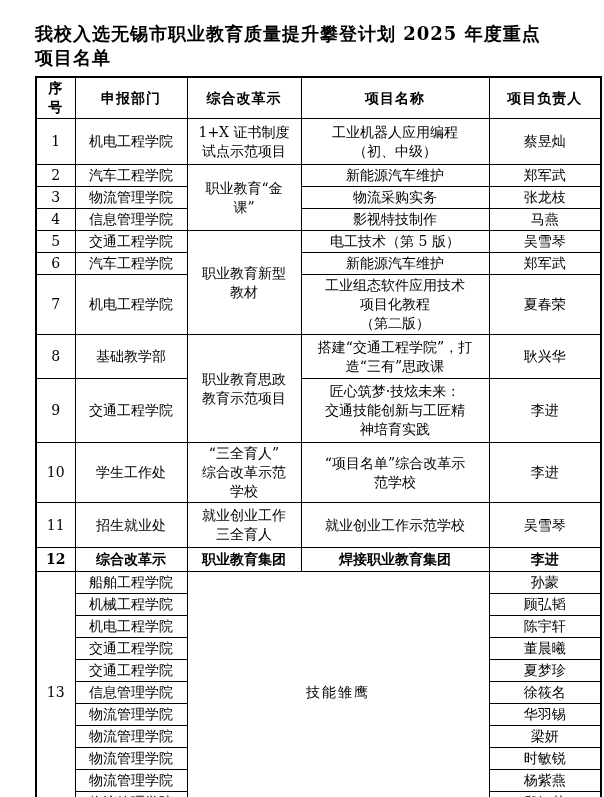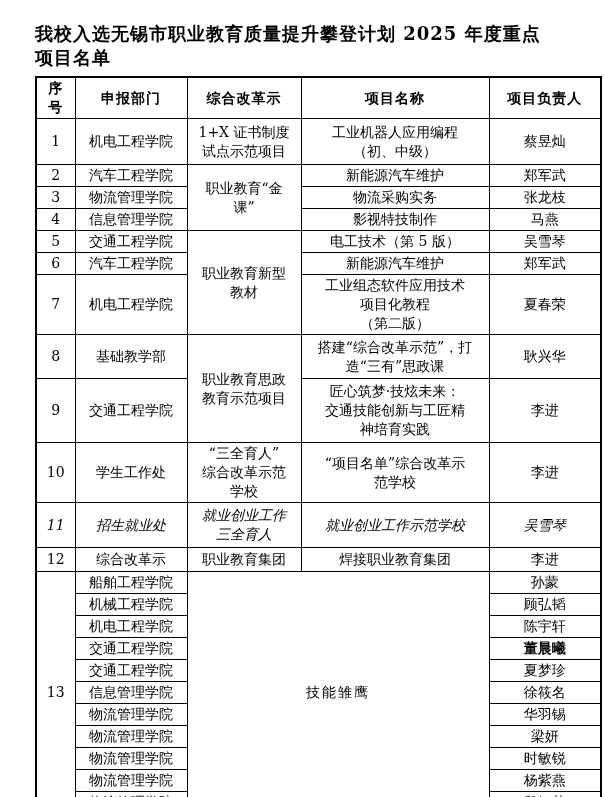--- a/index.html
+++ b/index.html
@@ -35,28 +35,28 @@
     overflow:hidden;
   }
   table.projects th{
     font-weight:bold;
     letter-spacing:1px;
   }
   tr.hrow{height:38px;}
   tr.h46{height:46px;}
   tr.h21{height:21px;}
   tr.h22{height:22px;}
-  tr.h24{height:24px;}
+  tr.h24{height:24px;font-weight:bold;}
   tr.h44{height:44px;}
-  tr.h45{height:45px;font-style:italic;}
+  tr.h45{height:45px;}
   tr.h57{height:57px;}
   tr.h59{height:59px;}
   tr.h64{height:64px;}
   tr.sub{height:21.5px;}
-  td.bold{font-weight:bold;}
+  td.bold{font-weight:normal;}
   td.merged{letter-spacing:2px;}
 </style>
 </head>
 <body>
 
 <div class="page">
   <h1 class="title">我校入选无锡市职业教育质量提升攀登计划 2025 年度重点
 项目名单</h1>
 
   <table class="projects">
@@ -127,21 +127,21 @@
         <td>工业组态软件应用技术
 项目化教程
 （第二版）</td>
         <td>夏春荣</td>
       </tr>
       <tr class="h44">
         <td>8</td>
         <td>基础教学部</td>
         <td rowspan="2">职业教育思政
 教育示范项目</td>
-        <td>搭建“综合改革示范”，打
+        <td>搭建“交通工程学院”，打
 造“三有”思政课</td>
         <td>耿兴华</td>
       </tr>
       <tr class="h64">
         <td>9</td>
         <td>交通工程学院</td>
         <td>匠心筑梦·技炫未来：
 交通技能创新与工匠精
 神培育实践</td>
         <td>李进</td>

